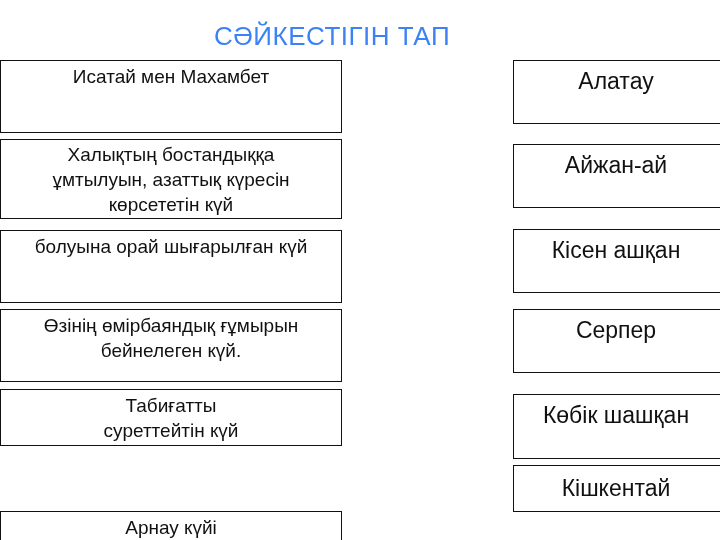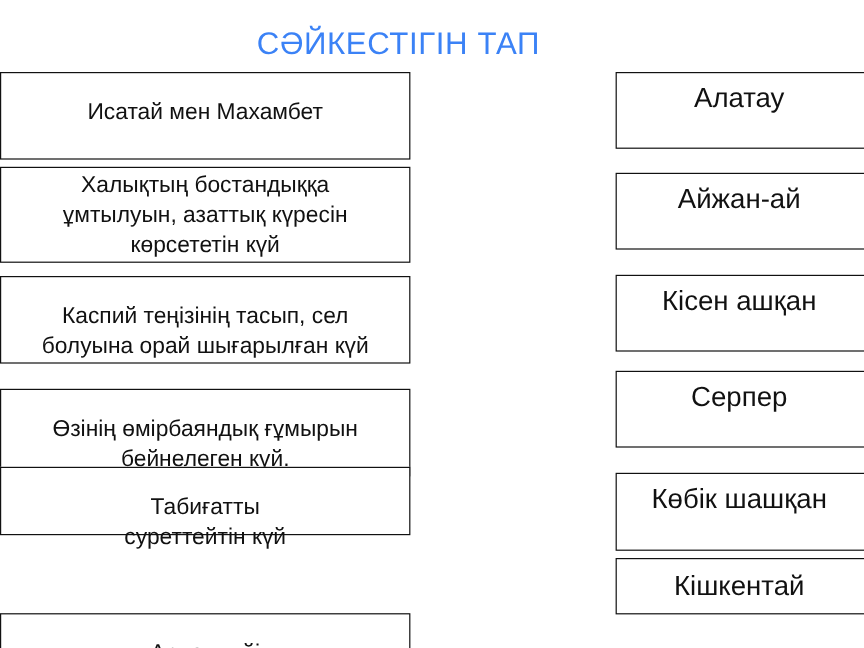--- a/index.html
+++ b/index.html
@@ -30,21 +30,21 @@
       background: #fff;
       box-sizing: border-box;
       color: #111;
       text-align: center;
     }
     .left-box {
       left: 0px;
       width: 342px;
       font-size: 19px;
       line-height: 25px;
-      padding-top: 20px;
+      padding-top: 3px;
     }
     .right-box {
       left: 513px;
       width: 220px;
       font-size: 23px;
       line-height: 28px;
       padding-top: 6px;
       padding-right: 14px;
     }
     .line { display: block; white-space: nowrap; }
@@ -58,25 +58,24 @@
   <span class="line">Исатай мен Махамбет</span>
 </div>
 
 <div class="box left-box" style="top:139px;height:80px;padding-top:2px;">
   <span class="line">Халықтың бостандыққа</span>
   <span class="line">ұмтылуын, азаттық күресін</span>
   <span class="line">көрсететін күй</span>
 </div>
 
 <div class="box left-box" style="top:230px;height:73px;">
-  <span class="line">Каспий теңізінің тасып, сел</span>
   <span class="line">болуына орай шығарылған күй</span>
 </div>
 
-<div class="box left-box" style="top:309px;height:73px;margin-top:15px;">
+<div class="box left-box" style="top:309px;height:73px;">
   <span class="line">Өзінің өмірбаяндық ғұмырын</span>
   <span class="line">бейнелеген күй.</span>
 </div>
 
 <div class="box left-box" style="top:389px;height:57px;">
   <span class="line">Табиғатты</span>
   <span class="line">суреттейтін күй</span>
 </div>
 
 <div class="box left-box" style="top:467px;height:59px;margin-top:44px;">

